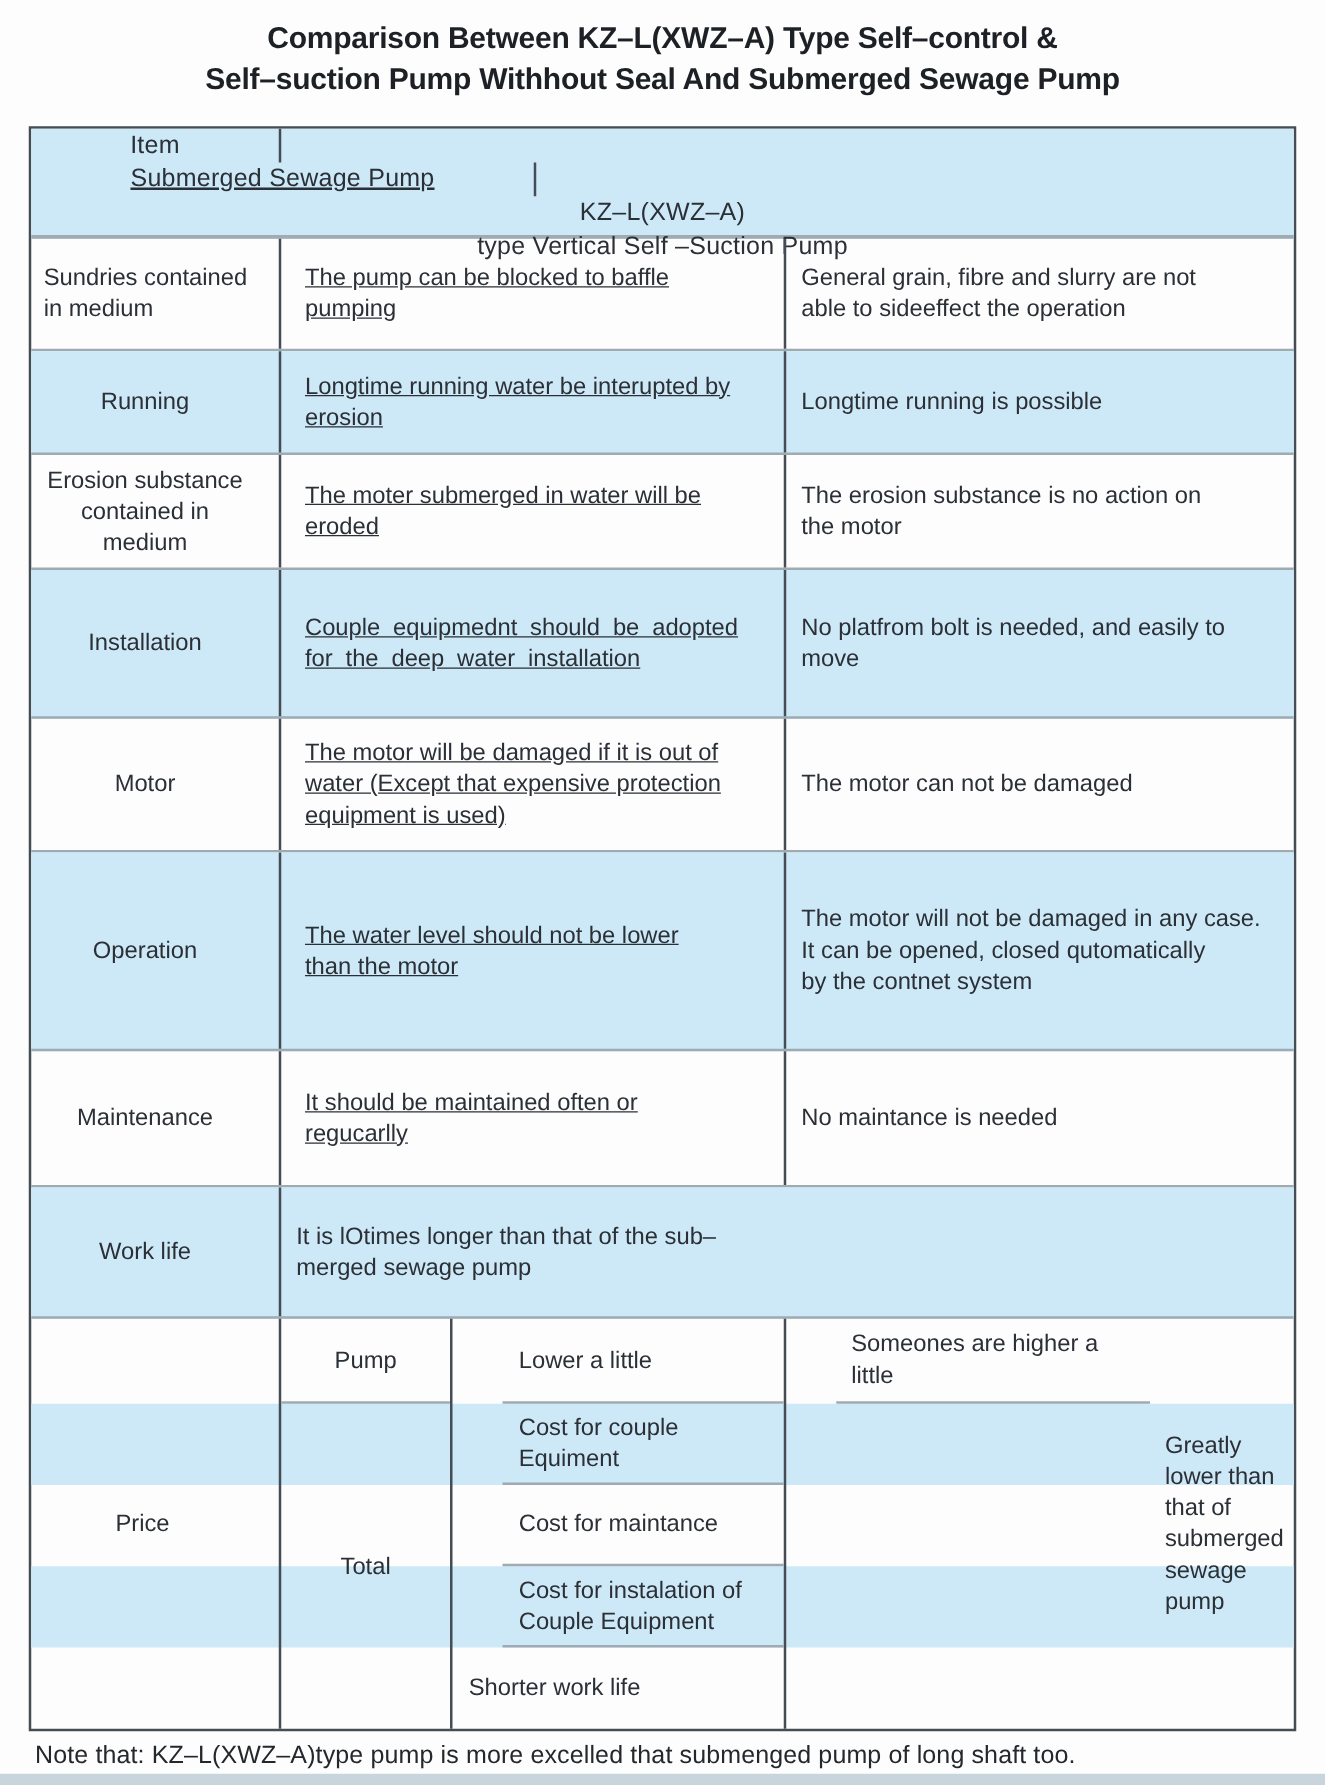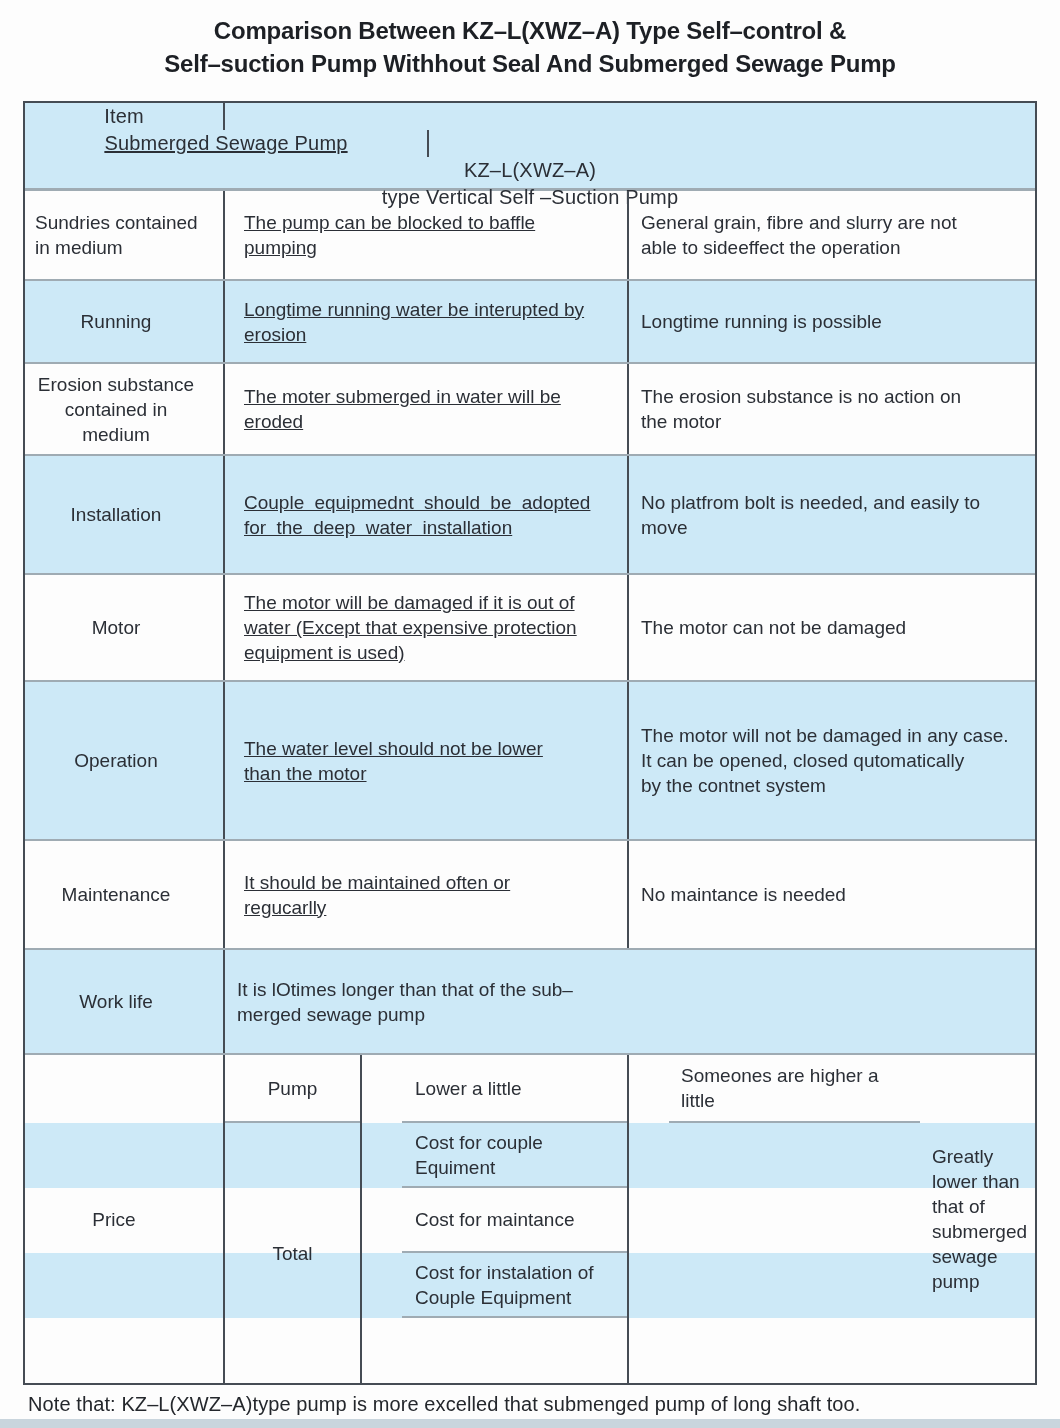--- a/index.html
+++ b/index.html
@@ -239,20 +239,23 @@
           <div class="pcell bb" style="height:65px">
             <span class="ct">Cost for couple Equiment</span>
           </div>
           <div class="pcell bb" style="height:65px">
             <span class="ct">Cost for maintance</span>
           </div>
           <div class="pcell bb" style="height:65px">
             <span class="ct">Cost for instalation of
 Couple Equipment</span>
           </div>
+          <div class="pcell" style="height:65px">
+            <span class="ct">Shorter work life</span>
+          </div>
         </div>
         <div class="p3">
           <div class="pcell bb" style="height:68px">
             <span class="ct">Someones are higher a little</span>
           </div>
           <div class="pcell rest">
             <span class="ct">Greatly lower than that of submerged
 sewage pump</span>
           </div>
         </div>

